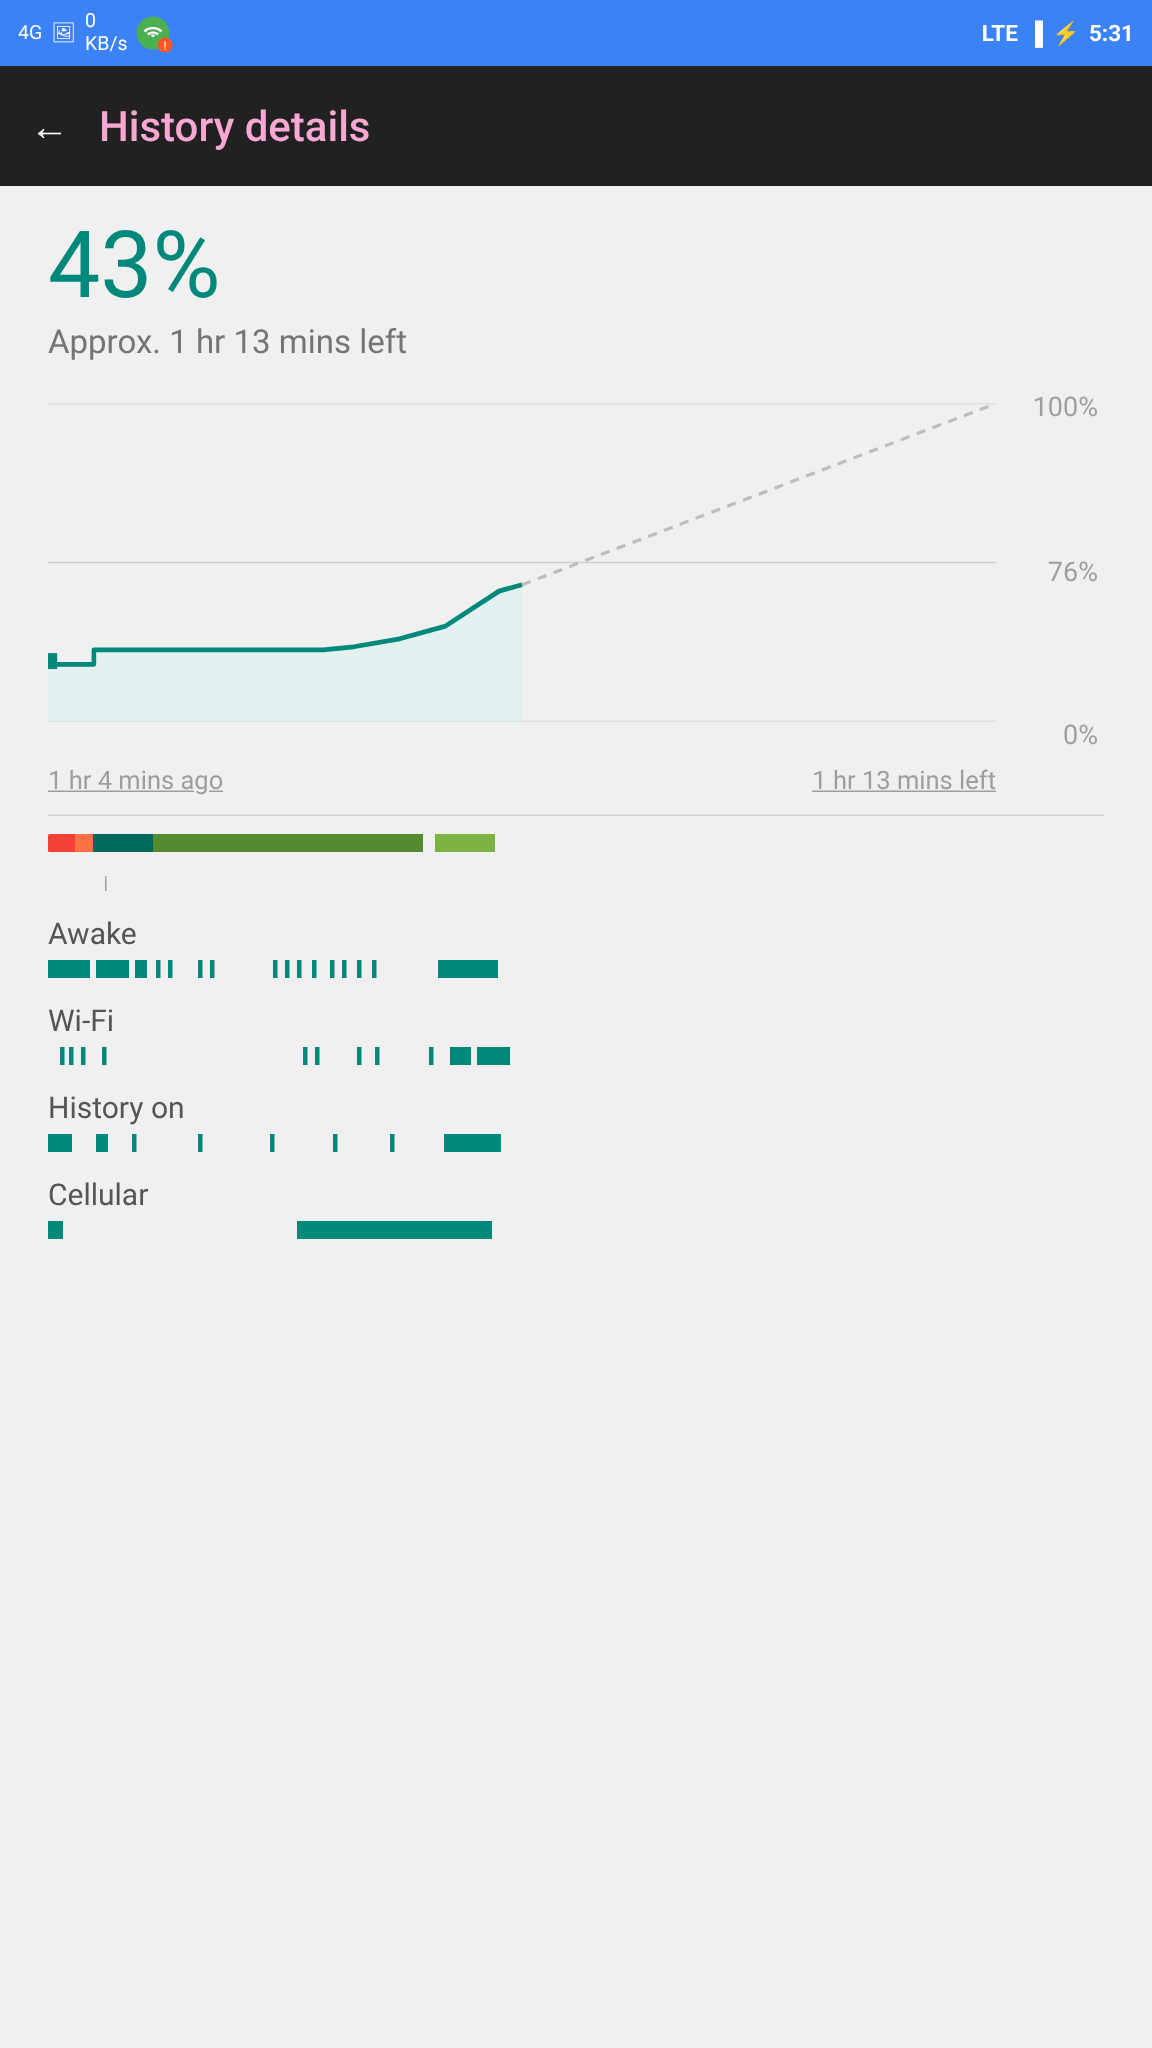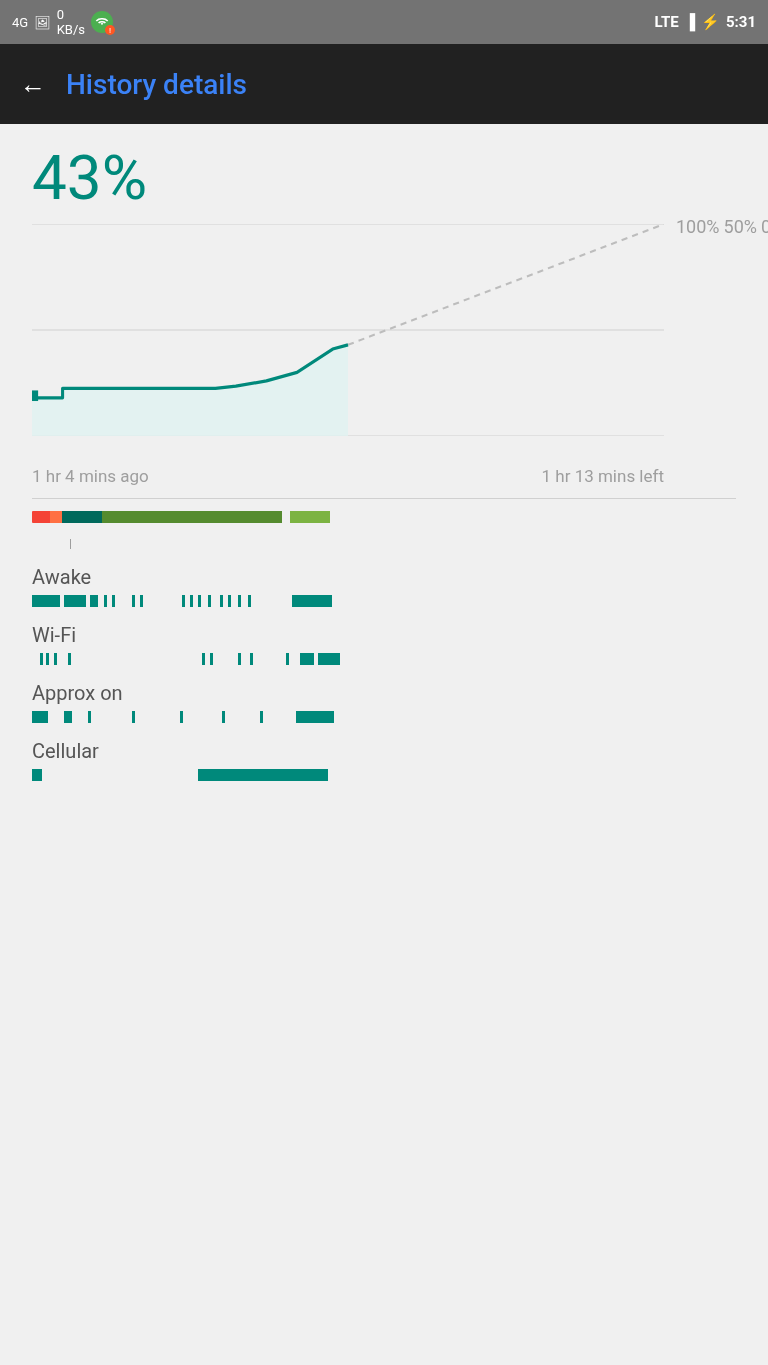--- a/index.html
+++ b/index.html
@@ -6,21 +6,21 @@
     body {
       width: 768px;
       min-height: 1365px;
       font-family: 'Roboto', Arial, sans-serif;
       background: #f0f0f0;
       overflow-x: hidden;
     }
 
     
     .status-bar {
-      background: #737373;
+      background: #3b82f6;
       height: 44px;
       display: flex;
       align-items: center;
       justify-content: space-between;
       padding: 0 12px;
       color: #fff;
       font-size: 13px;
     }
     .status-left {
       display: flex;
@@ -69,21 +69,21 @@
       align-items: center;
       padding: 0 20px;
       gap: 20px;
     }
     .back-arrow {
       color: #fff;
       font-size: 26px;
       cursor: pointer;
     }
     .top-bar-title {
-      color: #3b82f6;
+      color: #f9a8d4;
       font-size: 28px;
       font-weight: 500;
     }
 
     
     .content {
       background: #f0f0f0;
       padding: 20px 32px;
     }
 
@@ -108,21 +108,21 @@
       height: 240px;
       margin-bottom: 10px;
     }
     .chart-labels-right {
       position: absolute;
       right: 0;
       top: 0;
       bottom: 0;
       width: 70px;
       display: flex;
-      flex-direction: row;
+      flex-direction: column;
       justify-content: space-between;
       padding: 0 0 0 10px;
     }
     .chart-label {
       font-size: 18px;
       color: #9E9E9E;
       text-align: right;
       padding-right: 4px;
     }
     .chart-area {
@@ -138,20 +138,21 @@
     }
     .chart-time-labels {
       display: flex;
       justify-content: space-between;
       padding-right: 72px;
       margin-top: 4px;
     }
     .chart-time-label {
       font-size: 17px;
       color: #9E9E9E;
+      text-decoration: underline;
     }
 
     
     .divider {
       height: 1px;
       background: #D0D0D0;
       margin: 12px 0;
     }
 
     
@@ -265,25 +266,26 @@
 </div>
 
 <div class="top-bar">
   <span class="back-arrow">←</span>
   <span class="top-bar-title">History details</span>
 </div>
 
 <div class="content">
 
   <div class="battery-percent">43%</div>
+  <div class="battery-approx">Approx. 1 hr 13 mins left</div>
 
   <div class="chart-container">
     <div class="chart-labels-right">
       <span class="chart-label">100%</span>
-      <span class="chart-label">50%</span>
+      <span class="chart-label">76%</span>
       <span class="chart-label">0%</span>
     </div>
     <div class="chart-area">
       <svg class="chart-svg" viewBox="0 0 620 200" preserveAspectRatio="none">
 
         <line x1="0" y1="0" x2="620" y2="0" stroke="#CFCFCF" stroke-width="1"></line>
         <line x1="0" y1="100" x2="620" y2="100" stroke="#CFCFCF" stroke-width="1"></line>
         <line x1="0" y1="200" x2="620" y2="200" stroke="#CFCFCF" stroke-width="1"></line>
 
         <line x1="310" y1="114" x2="620" y2="0" stroke="#BDBDBD" stroke-width="2" stroke-dasharray="6,5"></line>
@@ -355,21 +357,21 @@
       <div class="wifi-seg" style="left:178px; width:3px;"></div>
       <div class="wifi-seg" style="left:206px; width:3px;"></div>
       <div class="wifi-seg" style="left:218px; width:3px;"></div>
       <div class="wifi-seg" style="left:254px; width:3px;"></div>
       <div class="wifi-seg" style="left:268px; width:14px;"></div>
       <div class="wifi-seg" style="left:286px; width:22px;"></div>
     </div>
   </div>
 
   <div class="section">
-    <div class="section-title">Approx on</div>
+    <div class="section-title">History on</div>
     <div class="screen-bar">
       <div class="screen-seg" style="left:0px; width:16px;"></div>
       <div class="screen-seg" style="left:32px; width:8px;"></div>
       <div class="screen-seg" style="left:56px; width:3px;"></div>
       <div class="screen-seg" style="left:100px; width:3px;"></div>
       <div class="screen-seg" style="left:148px; width:3px;"></div>
       <div class="screen-seg" style="left:190px; width:3px;"></div>
       <div class="screen-seg" style="left:228px; width:3px;"></div>
       <div class="screen-seg" style="left:264px; width:38px;"></div>
     </div>

